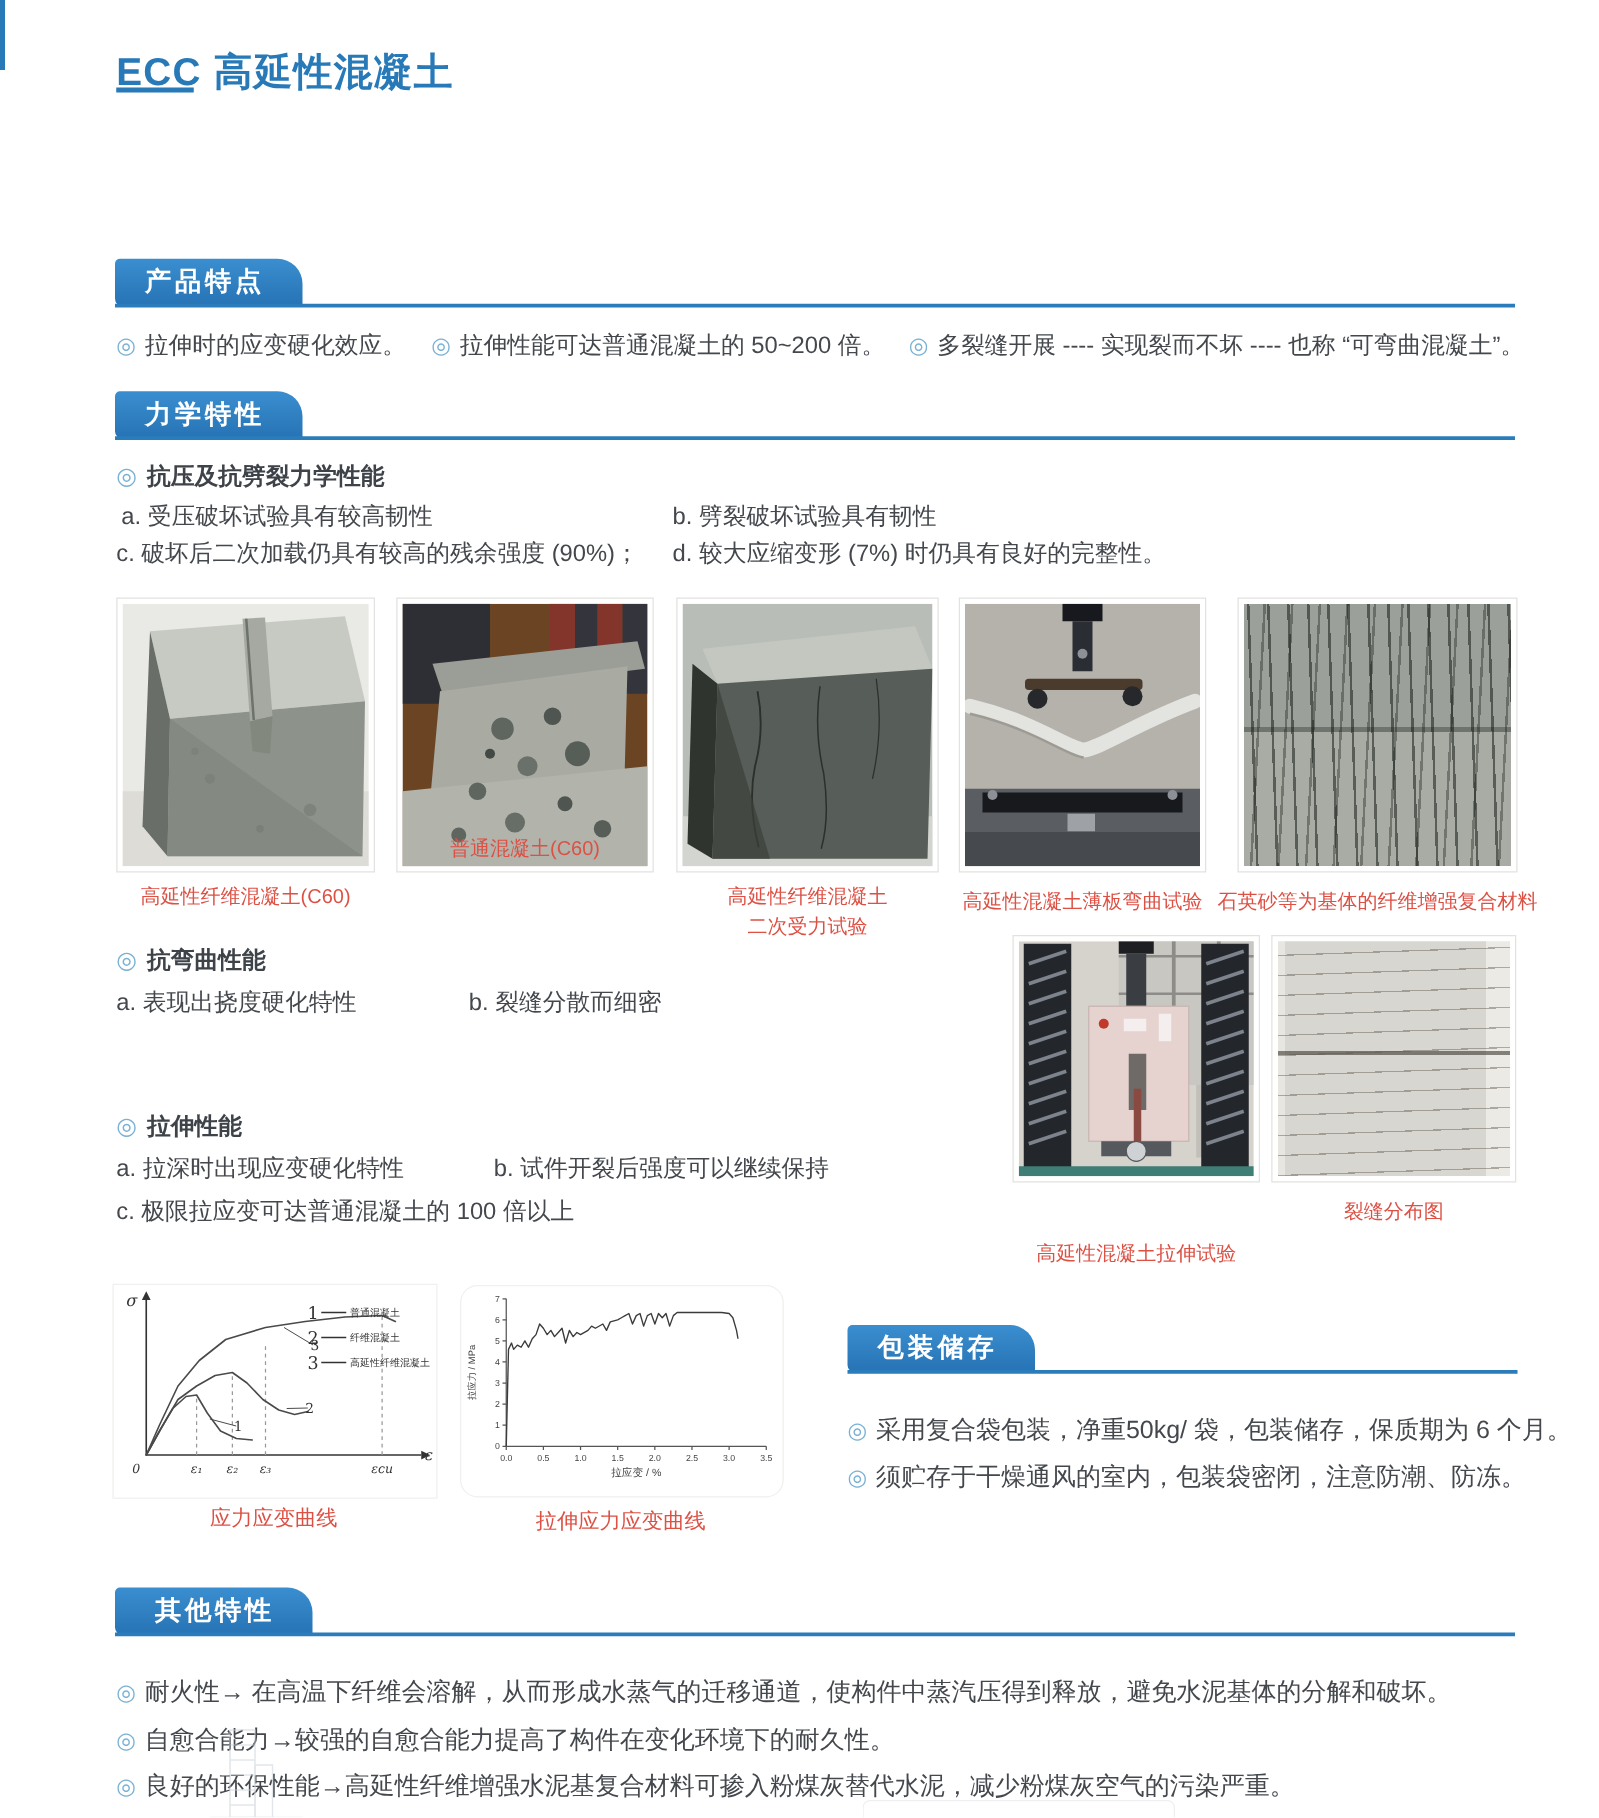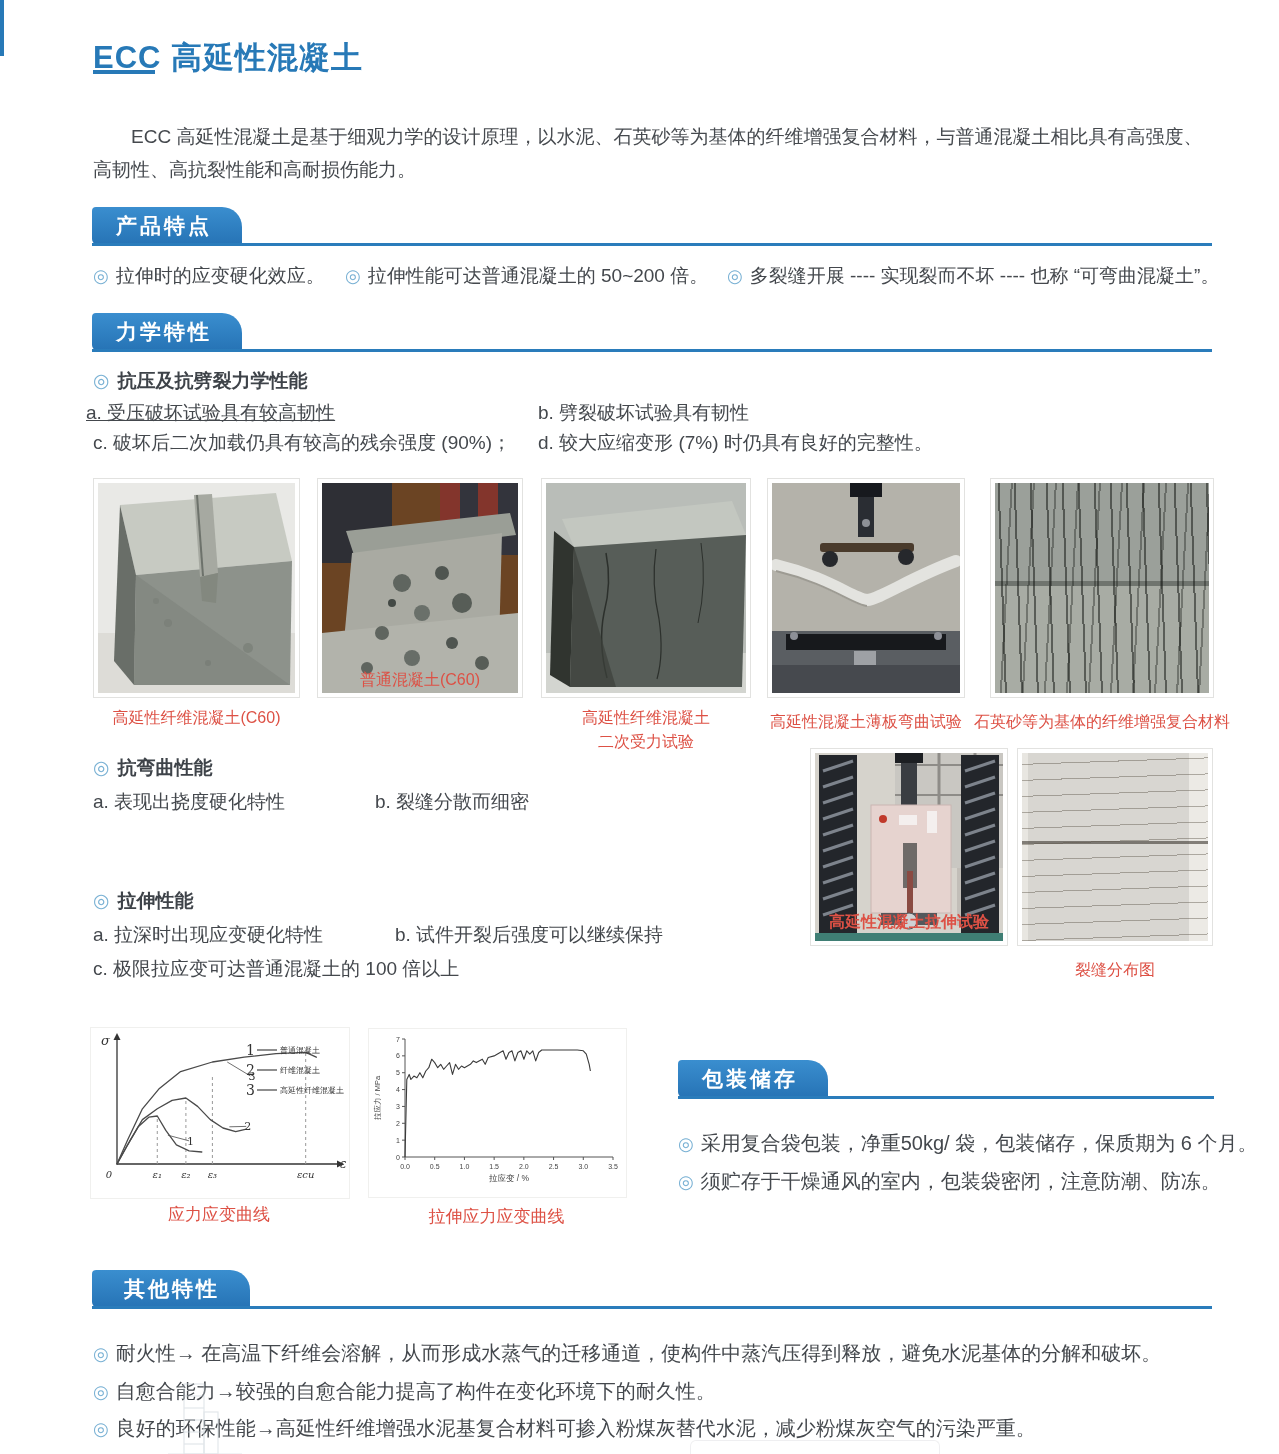--- a/index.html
+++ b/index.html
@@ -38,21 +38,20 @@
 </head>
 <body>
 
 <div id="page">
 
   <div class="abs edge-mark" style="left:0;top:0;width:4px;height:56px;"></div>
 
   <div class="abs page-title" style="left:93px;top:12px;">ECC 高延性混凝土</div>
   <div class="abs title-underline" style="left:93px;top:70px;width:62px;"></div>
 
-  <div class="abs intro" style="left:93px;top:120px;width:1122px;">ECC 高延性混凝土是基于细观力学的设计原理，以水泥、石英砂等为基体的纤维增强复合材料，与普通混凝土相比具有高强度、高韧性、高抗裂性能和高耐损伤能力。</div>
 
   <div class="abs tab" style="left:92px;top:207px;">
     <span>产品特点</span>
   </div>
   <div class="abs rule" style="left:92px;top:243px;width:1120px;"></div>
 
   <div class="abs bullet" style="left:93px;top:263px;">
     <span class="ico">◎</span><span>拉伸时的应变硬化效应。</span>
   </div>
   <div class="abs bullet" style="left:345px;top:263px;">
@@ -63,21 +62,21 @@
   </div>
 
   <div class="abs tab" style="left:92px;top:313px;">
     <span>力学特性</span>
   </div>
   <div class="abs rule" style="left:92px;top:349px;width:1120px;"></div>
 
   <div class="abs subhead" style="left:93px;top:368px;">
     <span class="ico">◎</span><span>抗压及抗劈裂力学性能</span>
   </div>
-  <div class="abs item" style="left:86px;top:400px;text-decoration:underline;">a. 受压破坏试验具有较高韧性</div>
+  <div class="abs item" style="left:97px;top:400px;">a. 受压破坏试验具有较高韧性</div>
   <div class="abs item" style="left:538px;top:400px;">b. 劈裂破坏试验具有韧性</div>
   <div class="abs item" style="left:93px;top:430px;">c. 破坏后二次加载仍具有较高的残余强度 (90%)；</div>
   <div class="abs item" style="left:538px;top:430px;">d. 较大应缩变形 (7%) 时仍具有良好的完整性。</div>
 
   <div class="abs photo" style="left:93px;top:478px;width:207px;height:220px;">
     <svg class="photo-inner" viewBox="0 0 197 210" preserveAspectRatio="none">
       <rect x="0" y="0" width="197" height="210" fill="#e9e9e6"></rect>
       <rect x="0" y="150" width="197" height="60" fill="#dddcd7"></rect>
       <polygon points="22,22 178,10 194,78 38,92" fill="#c7cac2"></polygon>
       <polygon points="38,92 194,78 192,202 36,202" fill="#8d928b"></polygon>
@@ -206,21 +205,21 @@
       <rect x="112" y="58" width="10" height="22" fill="#f4efee"></rect>
       <rect x="88" y="90" width="14" height="45" fill="#6e6a68"></rect>
       <rect x="92" y="118" width="6" height="42" fill="#8a4a42"></rect>
       <rect x="66" y="160" width="56" height="12" fill="#55585c"></rect>
       <circle cx="94" cy="168" r="8" fill="#cfd2d4" stroke="#55585c"></circle>
       <rect x="0" y="180" width="188" height="8" fill="#3f7e74"></rect>
     </svg>
   </div>
   <div class="abs photo cracks-h" style="left:1017px;top:748px;width:196px;height:198px;background-clip:content-box;"></div>
 
-  <div class="abs photo-caption" style="left:810px;top:910px;width:198px;font-weight:bold;">高延性混凝土拉伸试验</div>
+  <div class="abs photo-caption" style="left:810px;top:992px;width:198px;">高延性混凝土拉伸试验</div>
   <div class="abs photo-caption" style="left:1017px;top:958px;width:196px;">裂缝分布图</div>
 
   <div class="abs subhead" style="left:93px;top:888px;">
     <span class="ico">◎</span><span>拉伸性能</span>
   </div>
   <div class="abs item" style="left:93px;top:922px;">a. 拉深时出现应变硬化特性</div>
   <div class="abs item" style="left:395px;top:922px;">b. 试件开裂后强度可以继续保持</div>
   <div class="abs item" style="left:93px;top:956px;">c. 极限拉应变可达普通混凝土的 100 倍以上</div>
 
   <div class="abs chart-frame" style="left:90px;top:1027px;width:258px;height:170px;">
@@ -253,21 +252,21 @@
         <line x1="166" y1="22" x2="186" y2="22" stroke="#333" stroke-width="1.1"></line>
         <text x="189" y="25" font-size="8" fill="#333">普通混凝土</text>
         <text x="155" y="47" font-size="14" font-family="&quot;DejaVu Serif&quot;,serif" fill="#333">2</text>
         <line x1="166" y1="42" x2="186" y2="42" stroke="#333" stroke-width="1.1"></line>
         <text x="189" y="45" font-size="8" fill="#333">纤维混凝土</text>
         <text x="155" y="67" font-size="14" font-family="&quot;DejaVu Serif&quot;,serif" fill="#333">3</text>
         <line x1="166" y1="62" x2="186" y2="62" stroke="#333" stroke-width="1.1"></line>
         <text x="189" y="65" font-size="8" fill="#333">高延性纤维混凝土</text>
       </svg>
   </div>
-  <div class="abs chart-frame" style="left:368px;top:1028px;width:257px;height:168px;">
+  <div class="abs chart-frame" style="left:368px;top:1028px;width:257px;height:168px;border-radius:14px;">
     <svg id="chartB" width="257" height="168" viewBox="0 0 257 168">
         <line x1="36" y1="10" x2="36" y2="128" stroke="#555" stroke-width="1"></line>
         <line x1="36" y1="128" x2="244" y2="128" stroke="#555" stroke-width="1"></line>
         <line x1="33" y1="128" x2="36" y2="128" stroke="#555" stroke-width="1"></line>
         <text x="31" y="130.5" text-anchor="end" font-size="7" fill="#444">0</text>
         <line x1="33" y1="111.14285714285714" x2="36" y2="111.14285714285714" stroke="#555" stroke-width="1"></line>
         <text x="31" y="113.64285714285714" text-anchor="end" font-size="7" fill="#444">1</text>
         <line x1="33" y1="94.28571428571428" x2="36" y2="94.28571428571428" stroke="#555" stroke-width="1"></line>
         <text x="31" y="96.78571428571428" text-anchor="end" font-size="7" fill="#444">2</text>
         <line x1="33" y1="77.42857142857143" x2="36" y2="77.42857142857143" stroke="#555" stroke-width="1"></line>

